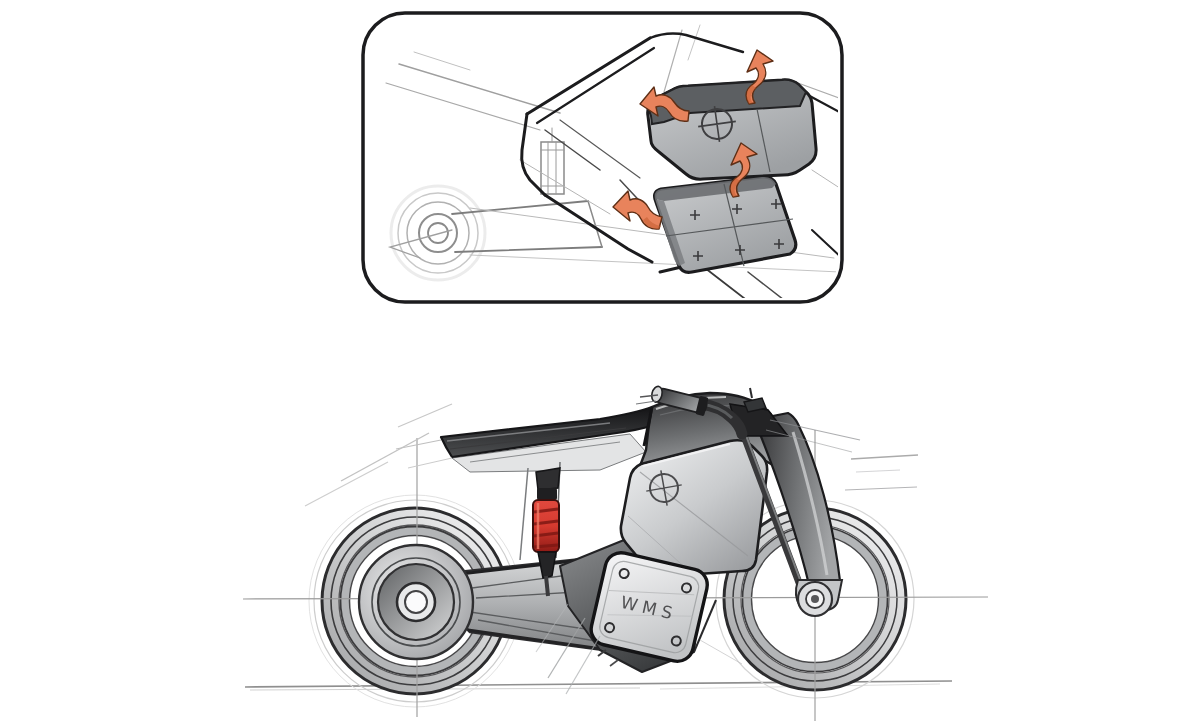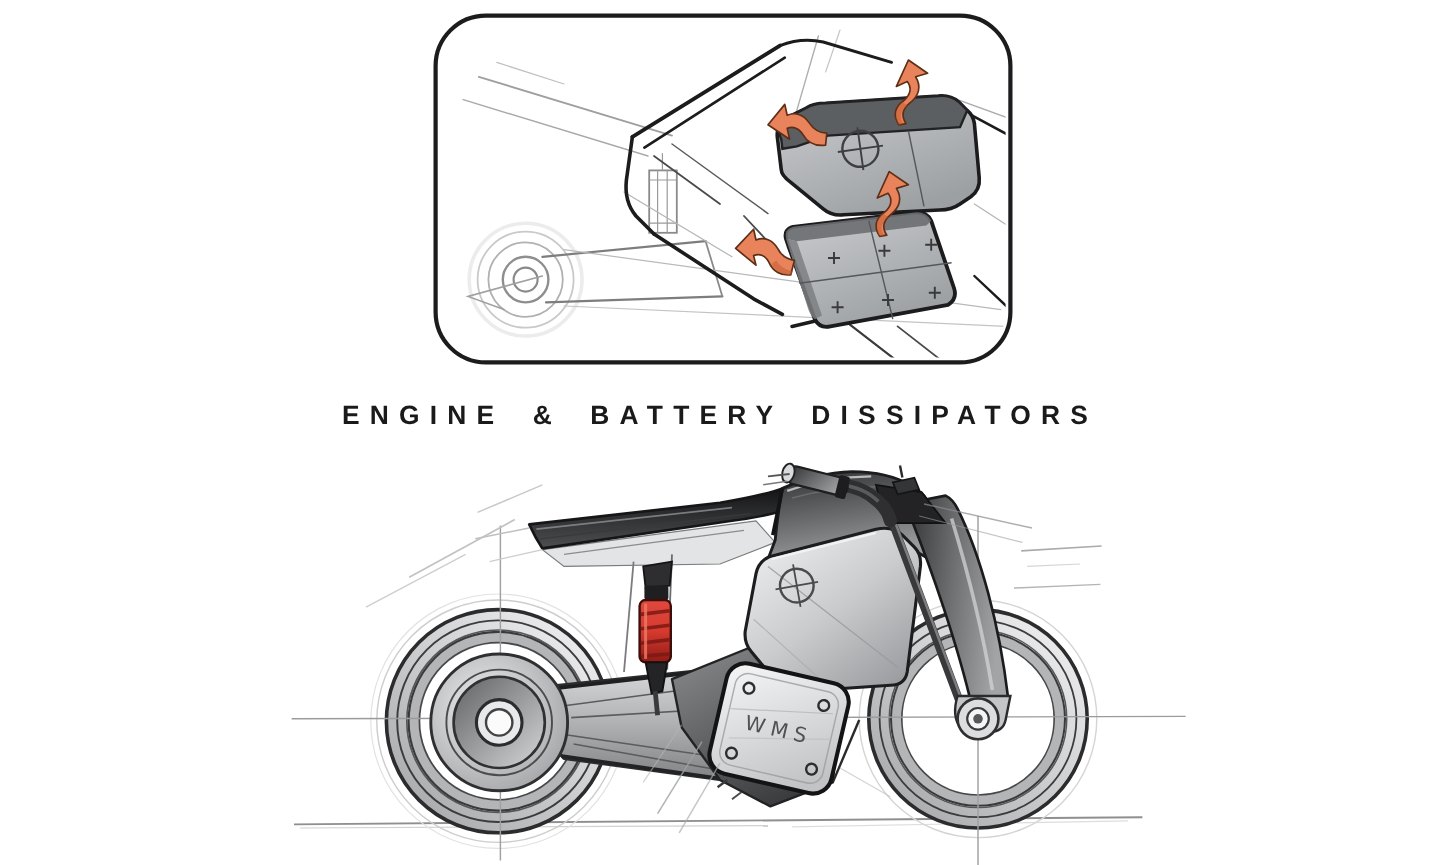--- a/index.html
+++ b/index.html
@@ -334,14 +334,13 @@
       <path d="M 585 618 L 548 678" stroke="#9fa1a3" stroke-width="1.3" opacity="0.8" fill="none"></path>
       <path d="M 600 636 L 566 694" stroke="#aaacae" stroke-width="1.2" opacity="0.7" fill="none"></path>
       <path d="M 568 604 L 536 652" stroke="#b4b6b8" stroke-width="1.1" opacity="0.6" fill="none"></path>
       <path d="M 598 656 L 606 650" stroke="#3a3a3c" stroke-width="2" fill="none"></path>
       <path d="M 610 666 L 618 660" stroke="#4a4a4c" stroke-width="1.6" fill="none"></path>
       <path d="M 700 640 L 742 664" stroke="#c0c0c2" stroke-width="1" opacity="0.7" fill="none"></path>
     </g>
   </g>
 </svg>
 
-<div class="caption">ENGINE &amp; BATTERY DISSIPATORS</div>
 </div>
 
 </body></html>

